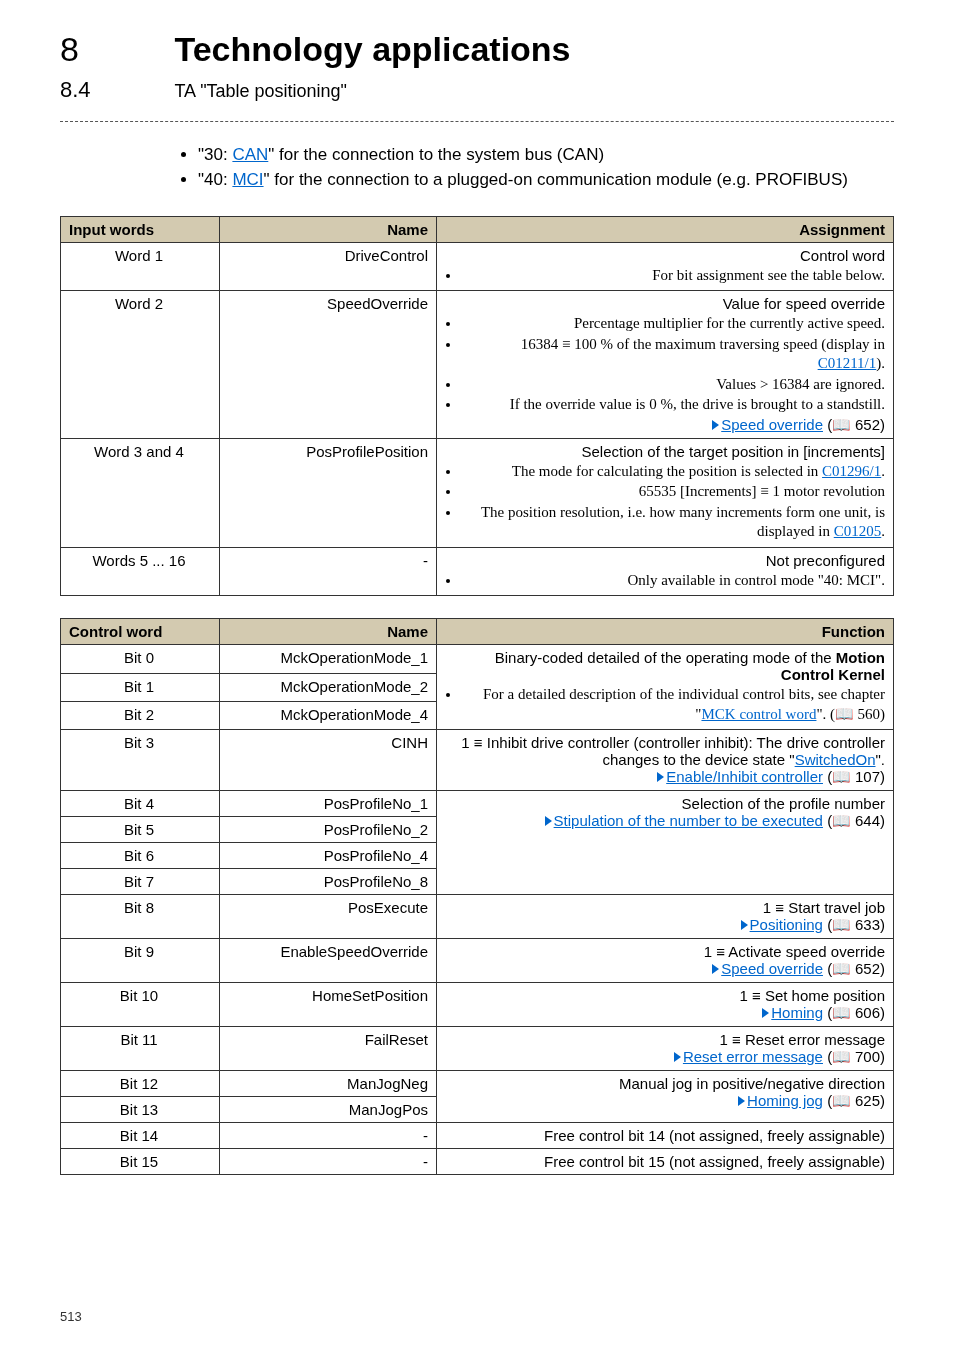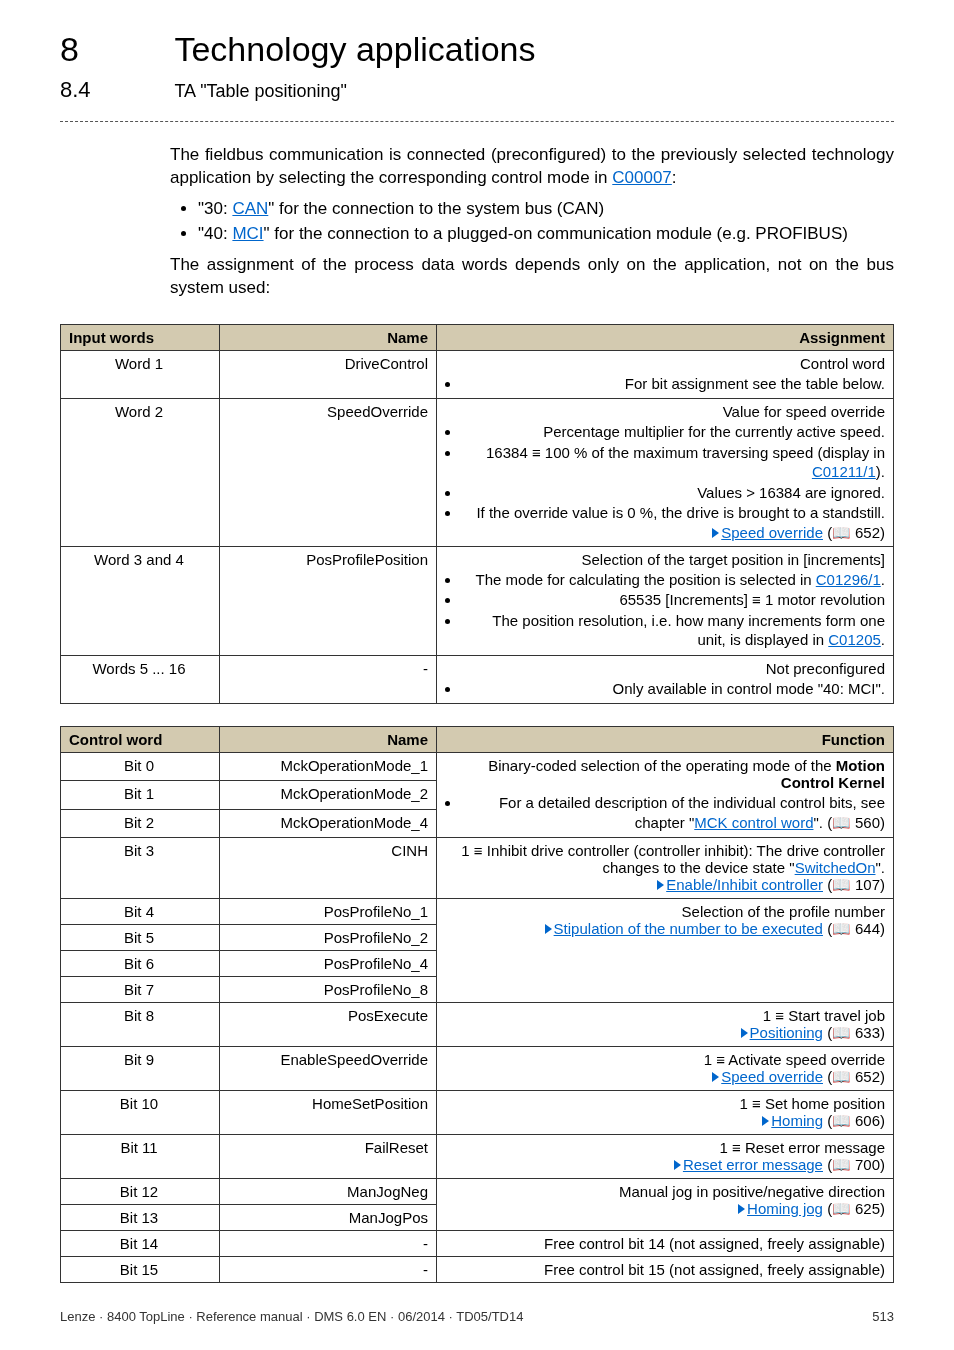--- a/index.html
+++ b/index.html
@@ -23,21 +23,21 @@
   }
   .chapter-num {
     font-size: 34px;
     font-weight: 400;
     display: inline-block;
     width: 110px;
     vertical-align: baseline;
   }
   .chapter-title {
     font-size: 34px;
-    font-weight: 400;
+    font-weight: 700;
     display: inline-block;
     vertical-align: baseline;
   }
   .sub-num {
     font-size: 22px;
     font-weight: 400;
     display: inline-block;
     width: 110px;
     vertical-align: baseline;
     margin-top: 8px;
@@ -105,20 +105,21 @@
   }
   table.doc th {
     background: #d3cab0;
     font-weight: 700;
   }
   table.doc .col1 { width: 140px; text-align: center; padding-right: 10px; }
   table.doc .col2 { width: 200px; }
   ul.cell {
     margin: 2px 0 0 0;
     padding-left: 16px;
+    font-family: Liberation Serif, serif;
   }
   ul.cell li {
     margin: 1px 0;
     line-height: 1.3;
   }
   .book { font-family: inherit; }
   .triangle {
     display: inline-block;
     width: 0; height: 0;
     border-top: 5px solid transparent;
@@ -149,32 +150,28 @@
   </div>
   <div>
     <span class="sub-num">8.4</span>
     <span class="sub-title">TA "Table positioning"</span>
   </div>
 
   <hr class="rule">
 
 
   <div class="body-indent">
-    <p class="body-p">
-      <span>The fieldbus communication is connected (preconfigured) to the previously selected technology application by selecting the corresponding control mode in </span><a class="link">C00007</a><span>:</span>
-    </p>
     <ul class="bullets">
       <li>
         <span>"30: </span><a class="link">CAN</a><span>" for the connection to the system bus (CAN)</span>
       </li>
       <li>
         <span>"40: </span><a class="link">MCI</a><span>" for the connection to a plugged-on communication module (e.g. PROFIBUS)</span>
       </li>
     </ul>
-    <p class="body-p" style="margin-top:6px;">The assignment of the process data words depends only on the application, not on the bus system used:</p>
   </div>
 
   <table class="doc">
     <tbody>
         <tr>
       <th class="col1" style="text-align:left;">Input words</th>
       <th class="col2">Name</th>
       <th>Assignment</th>
     </tr>
     <tr>
@@ -231,21 +228,21 @@
         <tr>
       <th class="col1" style="text-align:left;">Control word</th>
       <th class="col2">Name</th>
       <th>Function</th>
     </tr>
 
     <tr>
       <td class="col1">Bit 0</td>
       <td>MckOperationMode_1</td>
       <td rowspan="3">
-        <span>Binary-coded selection of the operating mode of the </span><b>Motion Control Kernel</b>
+        <span>Binary-coded detailed of the operating mode of the </span><b>Motion Control Kernel</b>
         <ul class="cell">
           <li><span>For a detailed description of the individual control bits, see chapter "</span><a class="link">MCK control word</a><span>". (📖 560)</span></li>
         </ul>
       </td>
     </tr>
     <tr>
       <td class="col1">Bit 1</td>
       <td>MckOperationMode_2</td>
     </tr>
     <tr>
@@ -336,16 +333,15 @@
     </tr>
     <tr>
       <td class="col1">Bit 15</td>
       <td>-</td>
       <td>Free control bit 15 (not assigned, freely assignable)</td>
     </tr>
   </tbody>
     </table>
 
   <div class="footer">
-    <span>Lenze · 8400 TopLine · Reference manual · DMS 6.0 EN · 06/2014 · TD05/TD14</span>
     <span>513</span>
   </div>
 </div>
 
 </body></html>

